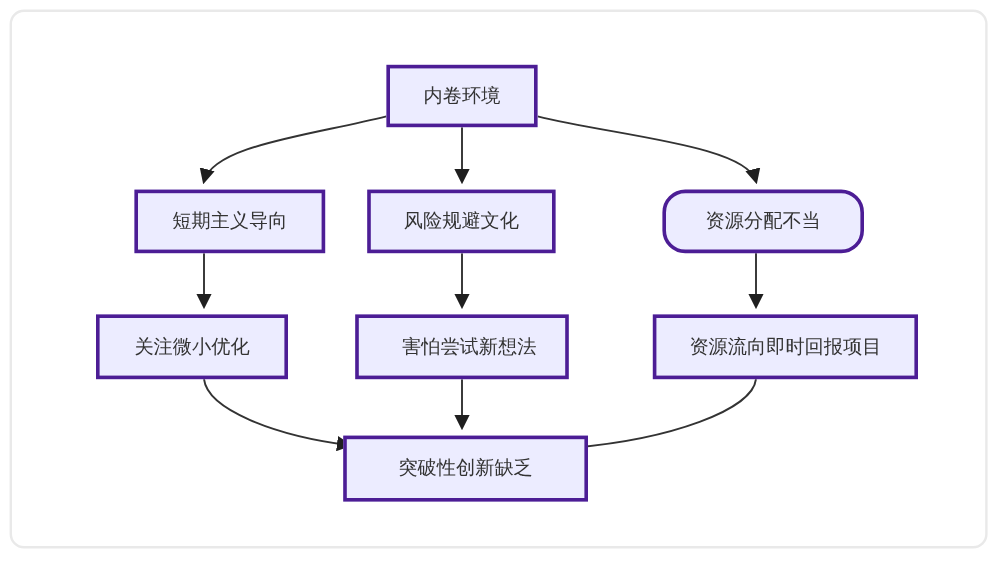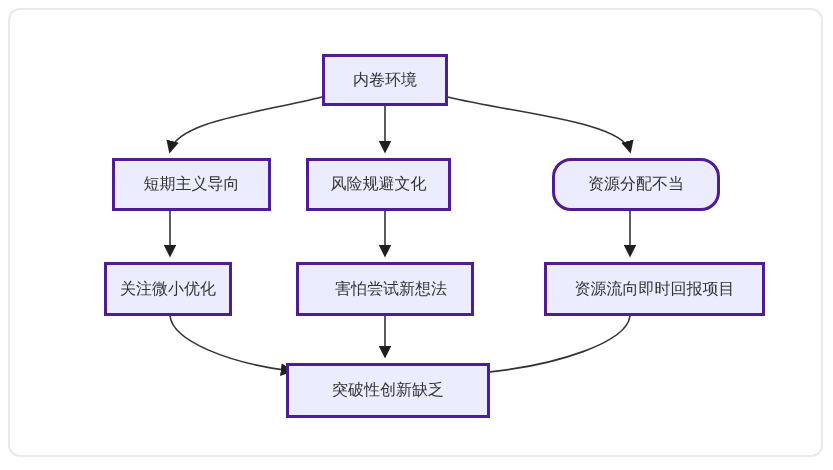--- a/index.html
+++ b/index.html
@@ -41,23 +41,23 @@
     align-items: center;
     justify-content: center;
     font-size: 16px;
     color: #333333;
     white-space: nowrap;
     text-align: center;
   }
   
   .n-a { left: 322px; top: 54px;  width: 126px; height: 52px; }
   .n-b { left: 92px;  top: 158px; width: 159px; height: 53px; margin-left: 20px; }
-  .n-c { left: 306px; top: 158px; width: 145px; height: 53px; }
+  .n-c { left: 306px; top: 158px; width: 157px; height: 53px; }
   .n-d { left: 552px; top: 158px; width: 168px; height: 53px; border-radius: 19px; }
-  .n-e { left: 104px;  top: 262px; width: 128px; height: 54px; }
+  .n-e { left: 80px;  top: 262px; width: 160px; height: 54px; }
   .n-f { left: 296px; top: 262px; width: 178px; height: 54px; padding-left: 12px; }
   .n-g { left: 519px; top: 262px; width: 221px; height: 54px; margin-left: 25px; }
   .n-h { left: 286px; top: 363px; width: 204px; height: 55px; }
 </style>
 </head>
 <body>
 
 <div class="stage">
 
   <div class="frame"></div>

